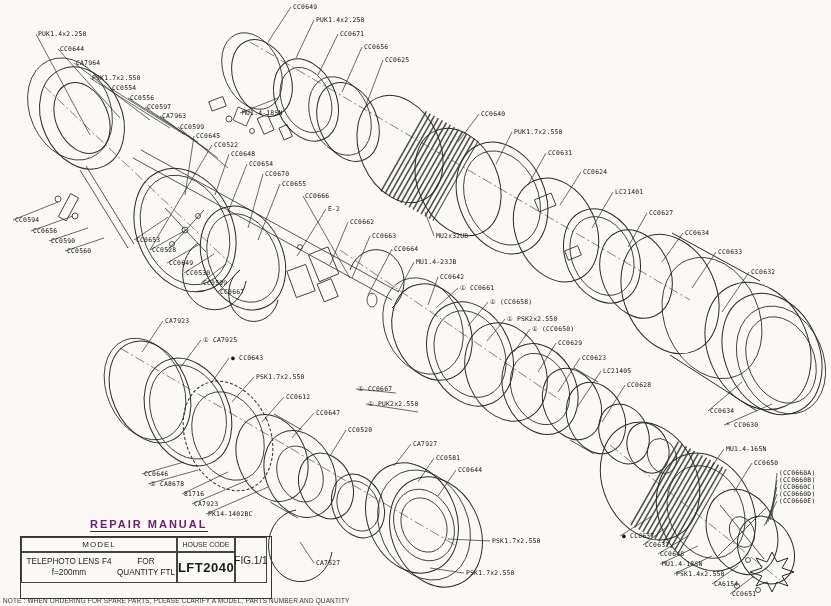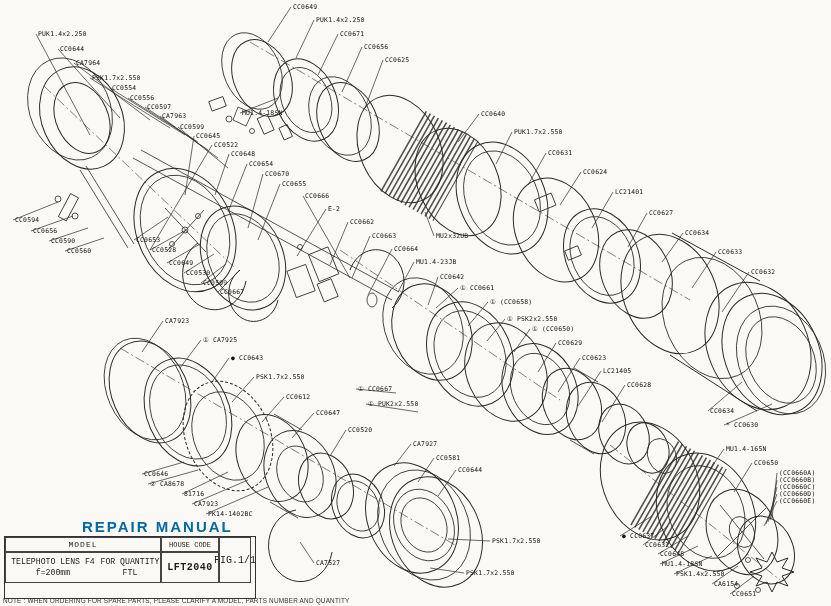--- a/index.html
+++ b/index.html
@@ -13,39 +13,38 @@
   svg{position:absolute;left:0;top:0;}
   .shape{fill:none;stroke:#2b2b2b;stroke-width:1;}
   .thin{fill:none;stroke:#2b2b2b;stroke-width:.8;}
   .fillp{fill:none;stroke:#2b2b2b;stroke-width:1;}
   .knurl{stroke:#3a3a3a;stroke-dasharray:1.6 3;opacity:.88;fill:none;}
   .axis{stroke:#4a4a4a;stroke-width:.7;stroke-dasharray:10 3 2 3;fill:none;}
   .leader{stroke:#2b2b2b;stroke-width:.7;}
   .plabel{font:6.4px "DejaVu Sans Mono",monospace;fill:#141414;letter-spacing:.2px;}
   
   .rm-title{
-    position:absolute;left:82px;top:518px;width:118px;
-    font-size:15px;letter-spacing:2px;font-weight:bold;color:#0369a1;
+    position:absolute;left:90px;top:518px;width:118px;
+    font-size:11px;letter-spacing:2px;font-weight:bold;color:#701a75;
     border-bottom:1.4px solid #333;padding-bottom:1px;white-space:nowrap;
   }
   .tb{
-    position:absolute;left:4px;top:536px;width:250px;
+    position:absolute;left:20px;top:536px;width:250px;
     border:1.5px solid #333;
     display:grid;
     grid-template-columns:156px 58px 32px;
     grid-template-rows:15px 31px 15px;
     font-size:8px;
-    font-family:Liberation Mono, monospace;
   }
   .tb .cell{border:1px solid #444;display:flex;align-items:center;justify-content:center;text-align:center;}
   .c-model-label{grid-column:1;grid-row:1;letter-spacing:1px;}
   .c-hc-label{grid-column:2;grid-row:1;font-size:7px;}
   .c-fig{grid-column:3;grid-row:1 / span 2;font-size:10px;}
   .c-model{grid-column:1;grid-row:2;line-height:1.25;font-size:8.2px;}
-  .c-hc{grid-column:2;grid-row:2;font-size:10px;font-weight:bold;letter-spacing:.5px;}
+  .c-hc{grid-column:2;grid-row:2;font-size:13px;font-weight:bold;letter-spacing:.5px;}
   .c-company{grid-column:1 / span 3;grid-row:3;font-weight:bold;font-size:8px;letter-spacing:1px;}
   .note{
     position:absolute;left:3px;top:597px;width:420px;
     font-size:6.4px;color:#333;letter-spacing:.2px;white-space:nowrap;
   }
 </style>
 </head>
 <body>
 
 <div id="stage">

